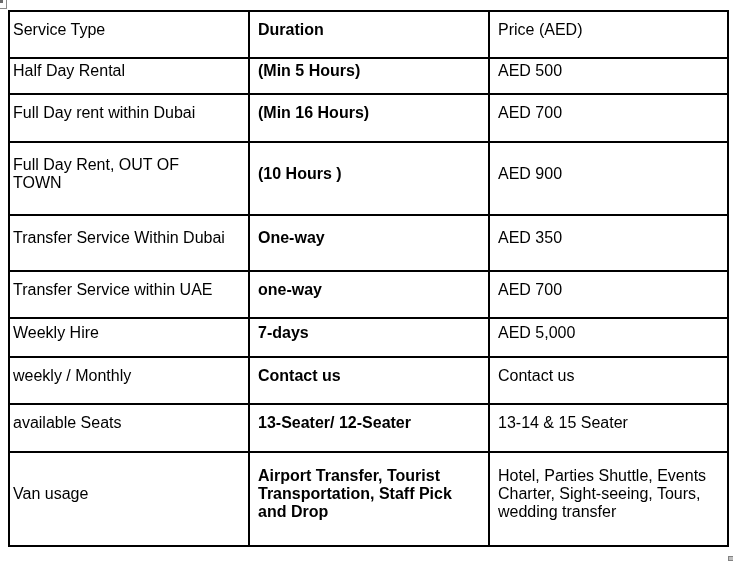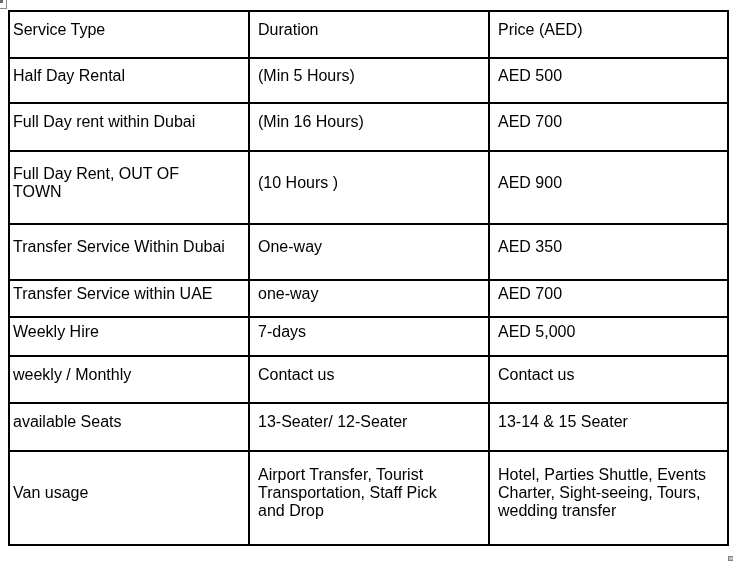--- a/index.html
+++ b/index.html
@@ -30,21 +30,21 @@
     vertical-align: middle;
     font-size: 16px;
     line-height: 18px;
     white-space: pre-line;
     overflow: hidden;
     padding: 0;
   }
   
   td .t { padding-bottom: 10px; }
   td.c1 .t { padding-left: 3px;  padding-right: 6px; }
-  td.c2 .t { padding-left: 8px;  padding-right: 5px; }
+  td.c2 .t { padding-left: 8px;  padding-right: 5px; font-weight: bold; }
   td.c3 .t { padding-left: 8px;  padding-right: 4px; }
 
   
   .move-handle {
     position: absolute;
     left: -4px;
     top: -5px;
     width: 11px;
     height: 14px;
     background: #fdfdfd;
@@ -86,42 +86,42 @@
       <col style="width:240px">
       <col style="width:240px">
       <col style="width:239px">
     </colgroup>
     <tbody>
       <tr style="height:47px">
         <td class="c1"><div class="t">Service Type</div></td>
         <td class="c2"><div class="t">Duration</div></td>
         <td class="c3"><div class="t">Price (AED)</div></td>
       </tr>
-      <tr style="height:45px">
+      <tr style="height:36px">
         <td class="c1"><div class="t">Half Day Rental</div></td>
         <td class="c2"><div class="t">(Min 5 Hours)</div></td>
         <td class="c3"><div class="t">AED 500</div></td>
       </tr>
       <tr style="height:48px">
         <td class="c1"><div class="t">Full Day rent within Dubai</div></td>
         <td class="c2"><div class="t">(Min 16 Hours)</div></td>
         <td class="c3"><div class="t">AED 700</div></td>
       </tr>
       <tr style="height:73px">
         <td class="c1"><div class="t">Full Day Rent, OUT OF
 TOWN</div></td>
         <td class="c2"><div class="t">(10 Hours )</div></td>
         <td class="c3"><div class="t">AED 900</div></td>
       </tr>
       <tr style="height:56px">
         <td class="c1"><div class="t">Transfer Service Within Dubai</div></td>
         <td class="c2"><div class="t">One-way</div></td>
         <td class="c3"><div class="t">AED 350</div></td>
       </tr>
-      <tr style="height:37px">
+      <tr style="height:47px">
         <td class="c1"><div class="t">Transfer Service within UAE</div></td>
         <td class="c2"><div class="t">one-way</div></td>
         <td class="c3"><div class="t">AED 700</div></td>
       </tr>
       <tr style="height:39px">
         <td class="c1"><div class="t">Weekly Hire</div></td>
         <td class="c2"><div class="t">7-days</div></td>
         <td class="c3"><div class="t">AED 5,000</div></td>
       </tr>
       <tr style="height:47px">

